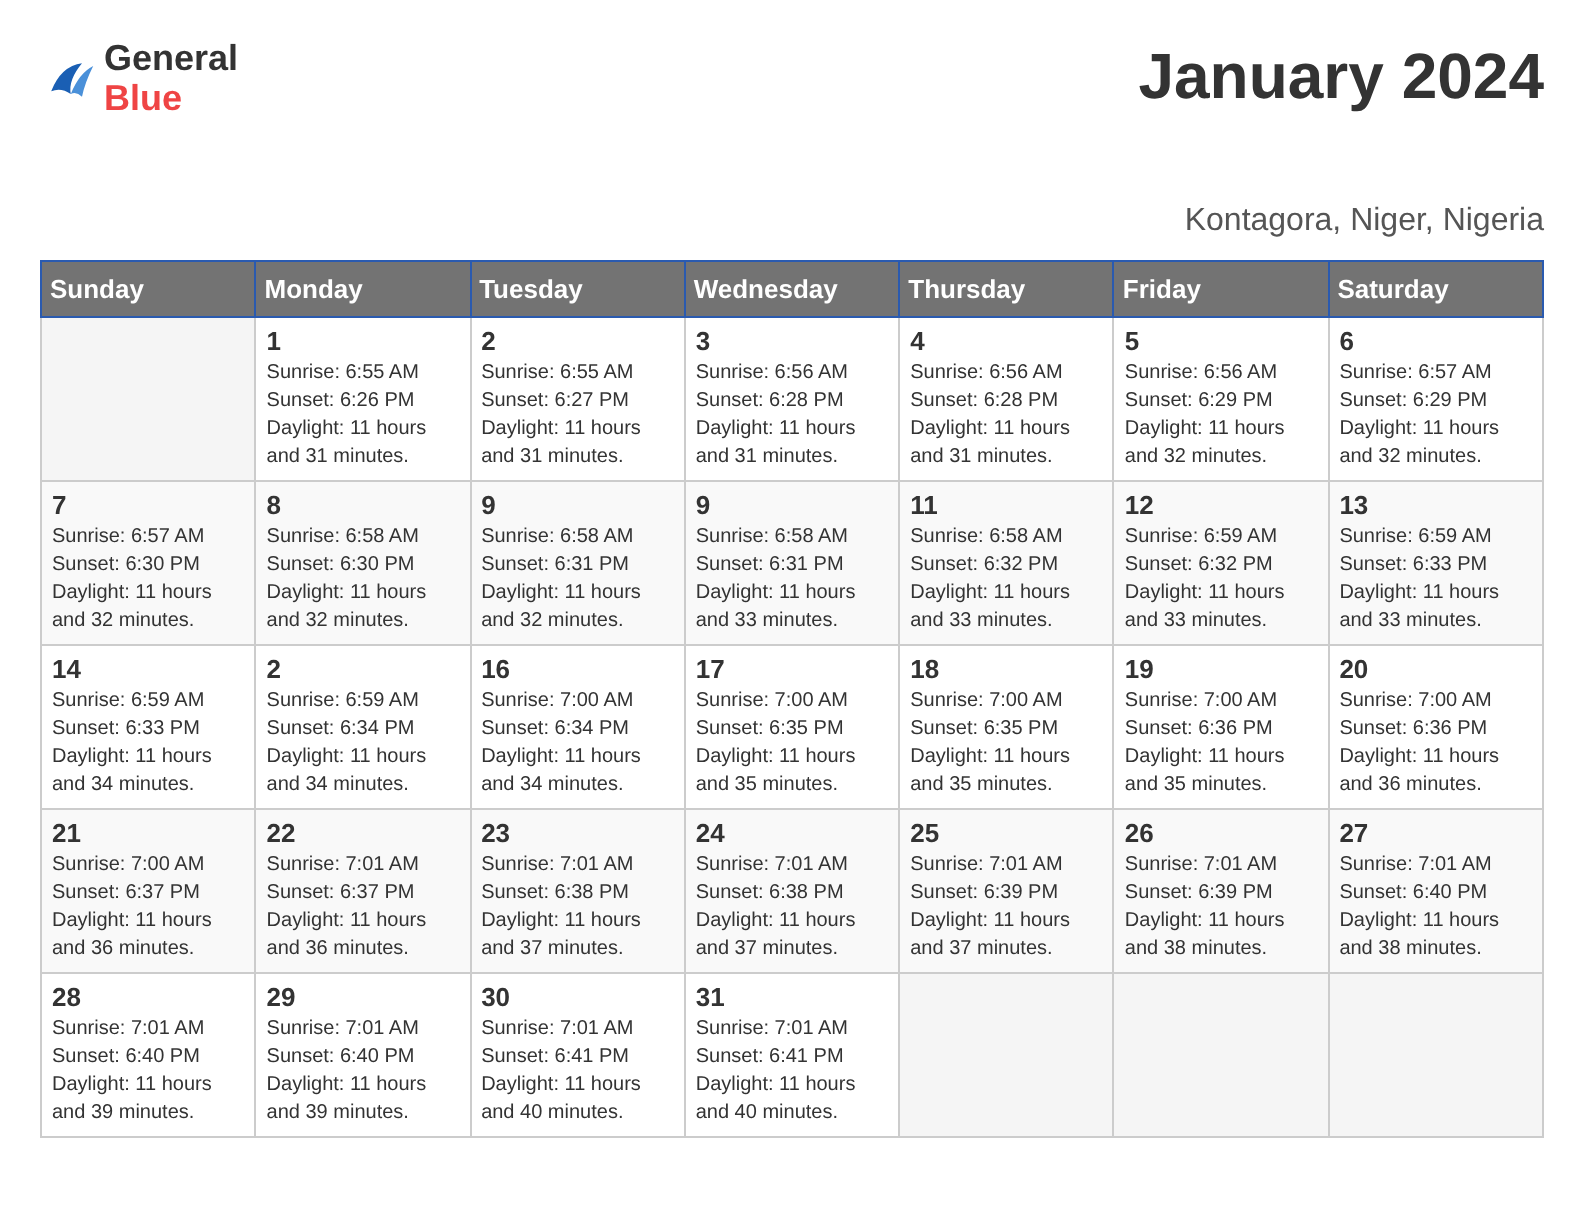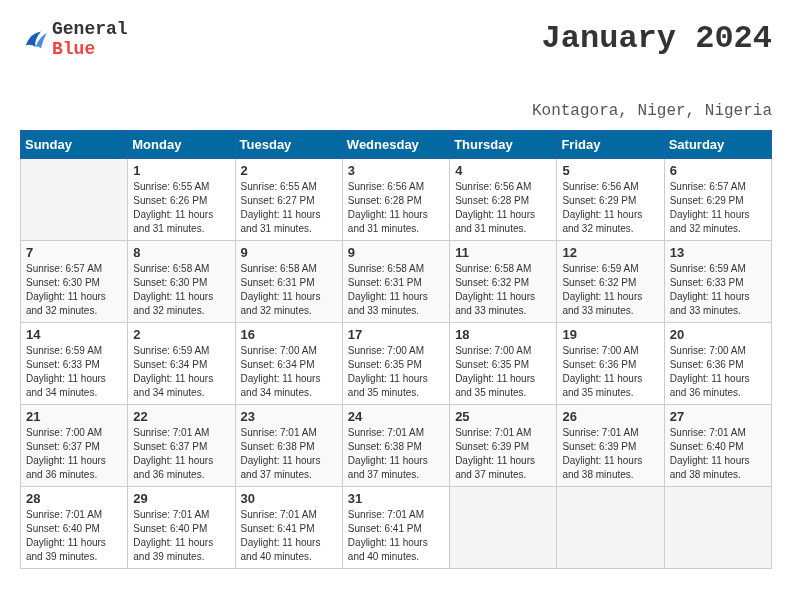--- a/index.html
+++ b/index.html
@@ -8,21 +8,20 @@
       background: #fff;
       width: 792px;
       min-height: 612px;
       padding: 20px;
     }
     .header {
       display: flex;
       justify-content: space-between;
       align-items: flex-start;
       margin-bottom: 10px;
-      font-family: Liberation Mono, monospace;
     }
     .logo {
       display: flex;
       align-items: center;
     }
     .logo-text {
       display: flex;
       flex-direction: column;
       font-size: 18px;
       font-weight: bold;
@@ -49,21 +48,21 @@
       font-weight: normal;
       color: #555;
       margin-top: 45px;
     }
     table {
       width: 100%;
       border-collapse: collapse;
       font-size: 11px;
     }
     thead tr th {
-      background-color: #0369a1;
+      background-color: #737373;
       color: #fff;
       padding: 6px 4px;
       text-align: left;
       font-size: 13px;
       font-weight: bold;
       border: 1px solid #2a5aaf;
     }
     tbody tr td {
       border: 1px solid #ccc;
       padding: 4px 5px;

